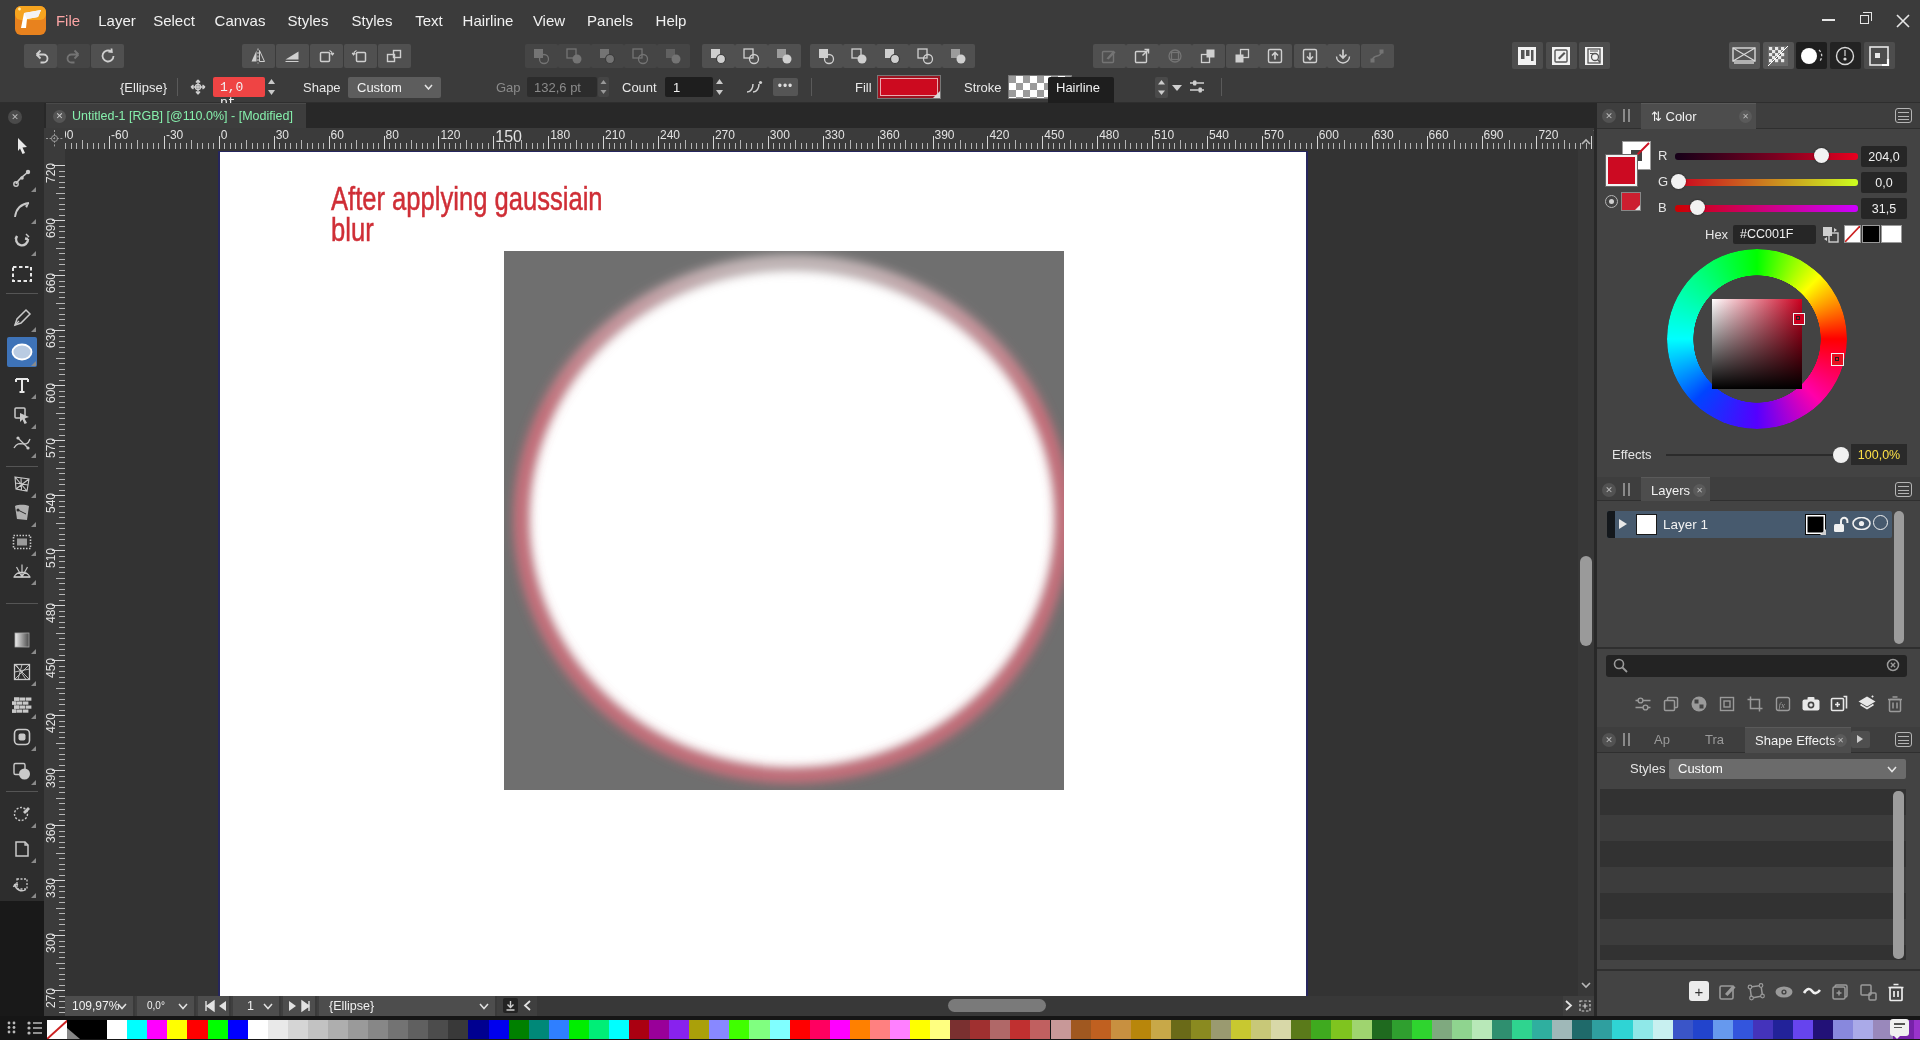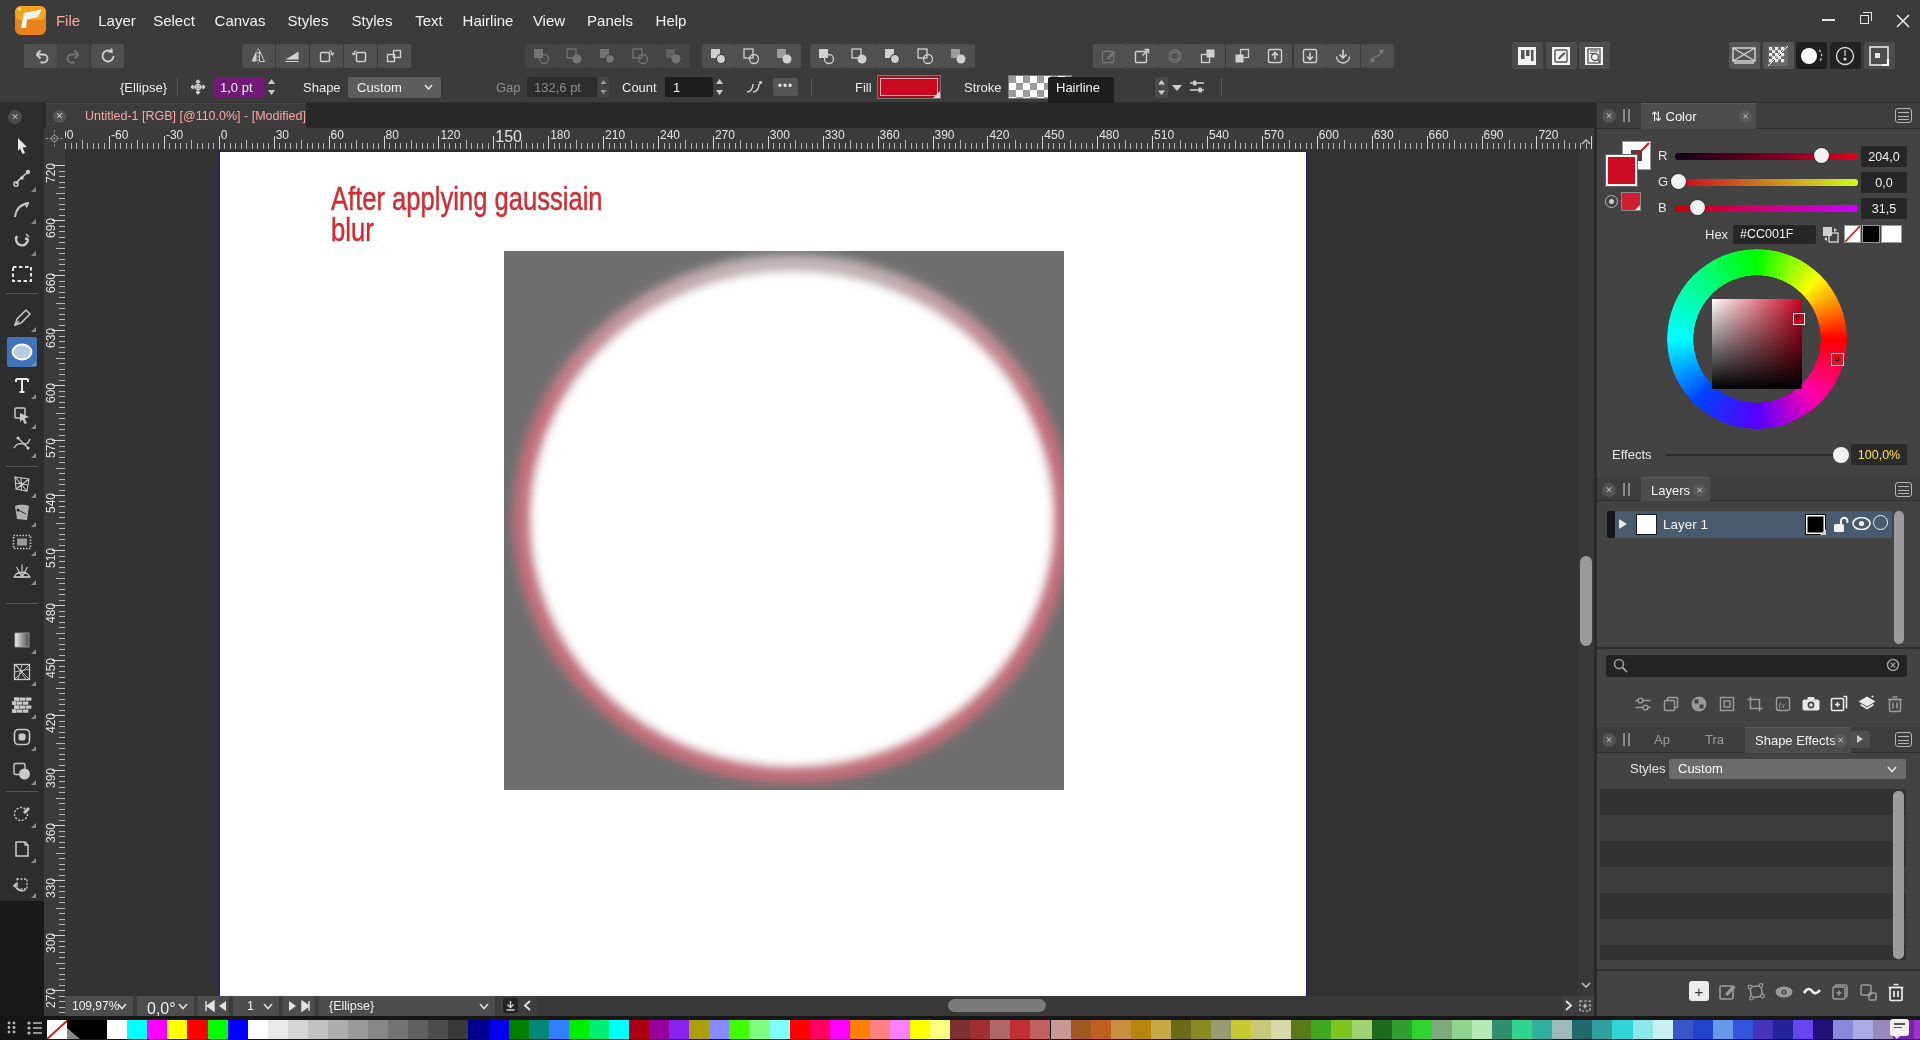--- a/index.html
+++ b/index.html
@@ -387,21 +387,21 @@
   </div>
 <div class="abs" style="left:0;top:72px;width:1920px;height:31px;background:#3b3b3b;border-bottom:1px solid #2e2e2e;"></div>
 <div class="abs" style="left:120px;top:80px;font-size:13px;color:#e9e9e9;text-align:left;white-space:nowrap;">{Ellipse}</div>
 <div class="abs" style="left:177px;top:78px;width:1px;height:18px;background:#5a5a5a;"></div>
 <div class="abs" style="left:190px;top:79px;width:16px;height:16px;">
     <svg width="16" height="16" viewBox="0 0 16 16" style="">
       <path d="M8 1 V15 M1 8 H15 M8 1 L6 3.5 M8 1 L10 3.5 M8 15 L6 12.5 M8 15 L10 12.5 M1 8 L3.5 6 M1 8 L3.5 10 M15 8 L12.5 6 M15 8 L12.5 10" stroke="#cfcfcf" stroke-width="1.4" fill="none"></path>
       <circle cx="8" cy="8" r="2.6" fill="none" stroke="#cfcfcf" stroke-width="1.3"></circle>
     </svg>
   </div>
-<div class="abs" style="left:213px;top:77px;width:52px;height:20px;background:#701a75;border-radius:2px;">
+<div class="abs" style="left:213px;top:77px;width:52px;height:20px;background:#ef4444;border-radius:2px;font-family:Liberation Mono, monospace;">
     <div style="position:absolute;left:7px;top:2.5px;font-size:13px;color:#f2f2f2;">1,0 pt</div>
   </div>
 <div class="abs" style="left:266px;top:77px;width:11px;height:20px;">
     <svg width="11" height="20" viewBox="0 0 11 20" style="">
       <path d="M5.5 2 L9 7 H2 Z" fill="#c9c9c9"></path>
       <path d="M5.5 18 L9 13 H2 Z" fill="#c9c9c9"></path>
     </svg>
   </div>
 <div class="abs" style="left:303px;top:80px;font-size:13px;color:#e9e9e9;text-align:left;white-space:nowrap;">Shape</div>
 <div class="abs" style="left:348px;top:77px;width:93px;height:21px;background:#5d5d5d;border-radius:2px;">
@@ -490,21 +490,21 @@
     <svg width="18" height="16" viewBox="0 0 18 16" style="">
       <path d="M2 4 H16 M2 11 H16" stroke="#cfcfcf" stroke-width="1.5"></path>
       <rect x="5" y="1.5" width="3.4" height="5" rx="1" fill="#cfcfcf"></rect>
       <rect x="10.5" y="8.5" width="3.4" height="5" rx="1" fill="#cfcfcf"></rect>
     </svg>
   </div>
 <div class="abs" style="left:1221px;top:78px;width:1px;height:18px;background:#5a5a5a;"></div>
 <div class="abs" style="left:44px;top:103px;width:1552px;height:25px;background:#282828;"></div>
 <div class="abs" style="left:46px;top:103px;width:260px;height:25px;background:#3d3d3d;border-top:1px solid #4a4a4a;">
     <div style="position:absolute;left:7px;top:6px;width:13px;height:13px;border-radius:50%;background:#555;color:#ccc;font-size:9px;text-align:center;line-height:13px;">✕</div>
-    <div style="position:absolute;left:26px;top:4.5px;font-size:12.5px;color:#fca5a5;white-space:nowrap;margin-left:13px;">Untitled-1 [RGB] [@110.0%] - [Modified]</div>
+    <div style="position:absolute;left:26px;top:4.5px;font-size:12.5px;color:#86efac;white-space:nowrap;">Untitled-1 [RGB] [@110.0%] - [Modified]</div>
   </div>
 <div class="abs" style="left:0;top:103px;width:44px;height:798px;background:#2d2d2d;"></div>
 <div class="abs" style="left:0;top:901px;width:44px;height:115px;background:#191919;"></div>
 <div class="abs" style="left:8px;top:110px;width:14px;height:14px;border-radius:50%;background:#4a4a4a;color:#bbb;font-size:9px;text-align:center;line-height:14px;">✕</div>
 <div class="abs" style="left:7px;top:131.0px;width:30px;height:30px;">
     <div style="position:absolute;left:50%;top:50%;transform:translate(-50%,-50%);">
       <svg width="20" height="20" viewBox="0 0 20 20" style="">
         <path d="M6 2 L15 11 L10.5 11.5 L13 17 L10.5 18 L8 12.5 L6 15 Z" fill="#e8e8e8"></path>
       </svg>
     </div>
@@ -1287,21 +1287,21 @@
 <div class="abs" style="left:65px;top:996px;width:1529px;height:20px;background:#3f3f3f;"></div>
 <div class="abs" style="left:65px;top:996px;width:70px;height:20px;background:#4d4d4d;border-right:2px solid #3a3a3a;">
     <div style="position:absolute;left:7px;top:2.5px;font-size:12px;color:#f0f0f0;">109,97%</div>
     <div style="position:absolute;right:6px;top:7px;">
       <svg width="10" height="7" viewBox="0 0 10 7" style="">
         <path d="M1 1 L5 5.5 L9 1" stroke="#e2e2e2" stroke-width="1.5" fill="none"></path>
       </svg>
     </div>
   </div>
 <div class="abs" style="left:137px;top:996px;width:59px;height:20px;background:#4d4d4d;border-right:2px solid #3a3a3a;">
-    <div style="position:absolute;left:10px;top:4px;font-size:16px;color:#f0f0f0;">0,0°</div>
+    <div style="position:absolute;left:10px;top:4px;font-size:10px;color:#f0f0f0;">0,0°</div>
     <div style="position:absolute;right:6px;top:7px;">
       <svg width="10" height="7" viewBox="0 0 10 7" style="">
         <path d="M1 1 L5 5.5 L9 1" stroke="#e2e2e2" stroke-width="1.5" fill="none"></path>
       </svg>
     </div>
   </div>
 <div class="abs" style="left:198px;top:996px;width:33px;height:20px;background:#4d4d4d;border-right:2px solid #3a3a3a;">
     <svg width="33" height="20" viewBox="0 0 33 20" style="">
       <path d="M8 5 V15 M16 5 L9 10 L16 15 Z" stroke="#e2e2e2" stroke-width="1.4" fill="#e2e2e2"></path>
       <path d="M28 5 L21 10 L28 15 Z" fill="#e2e2e2"></path>

